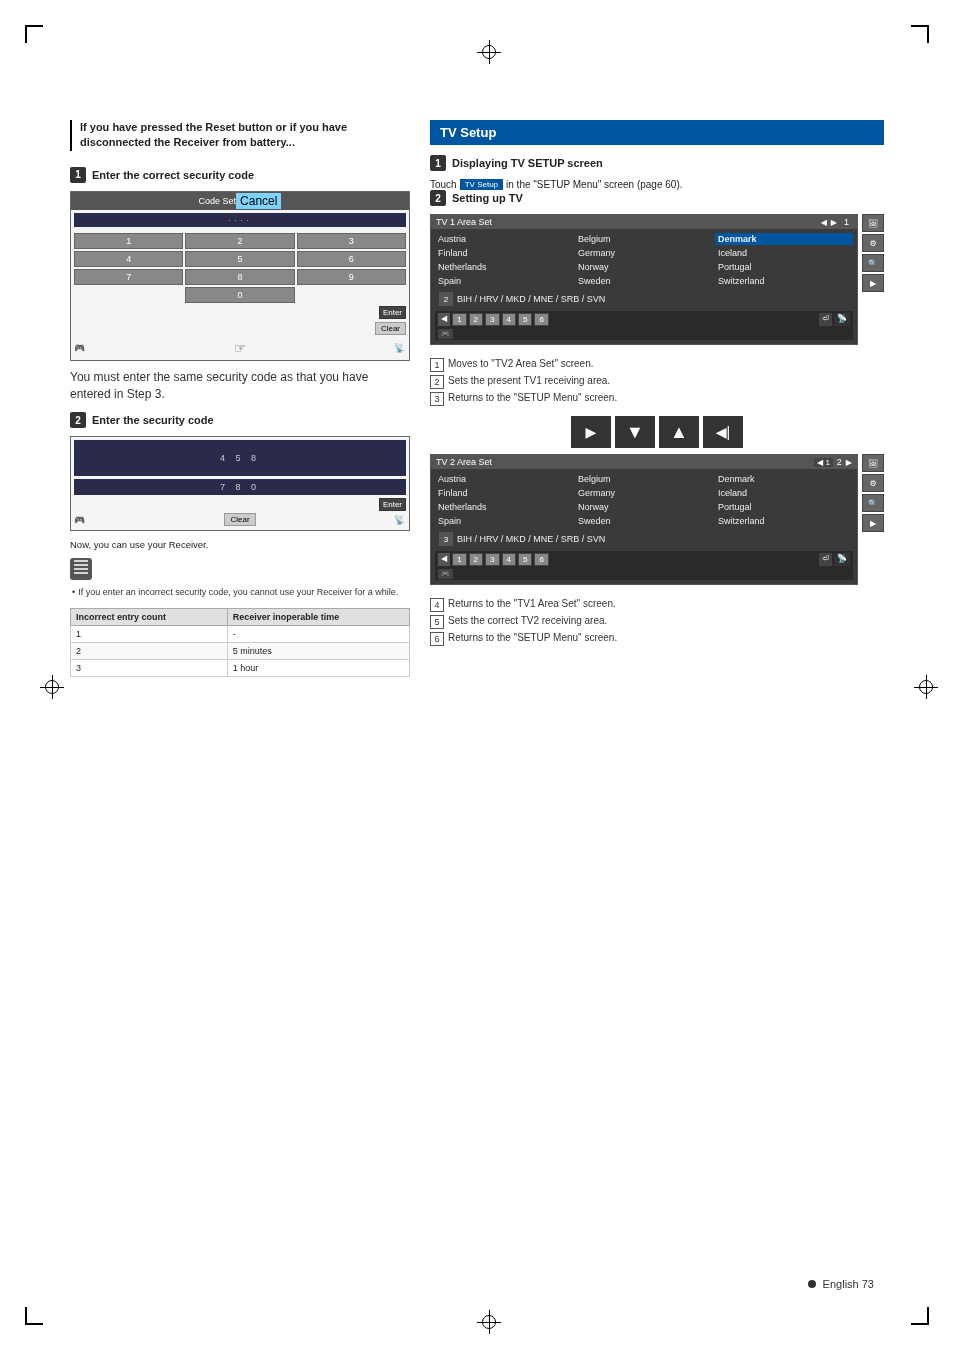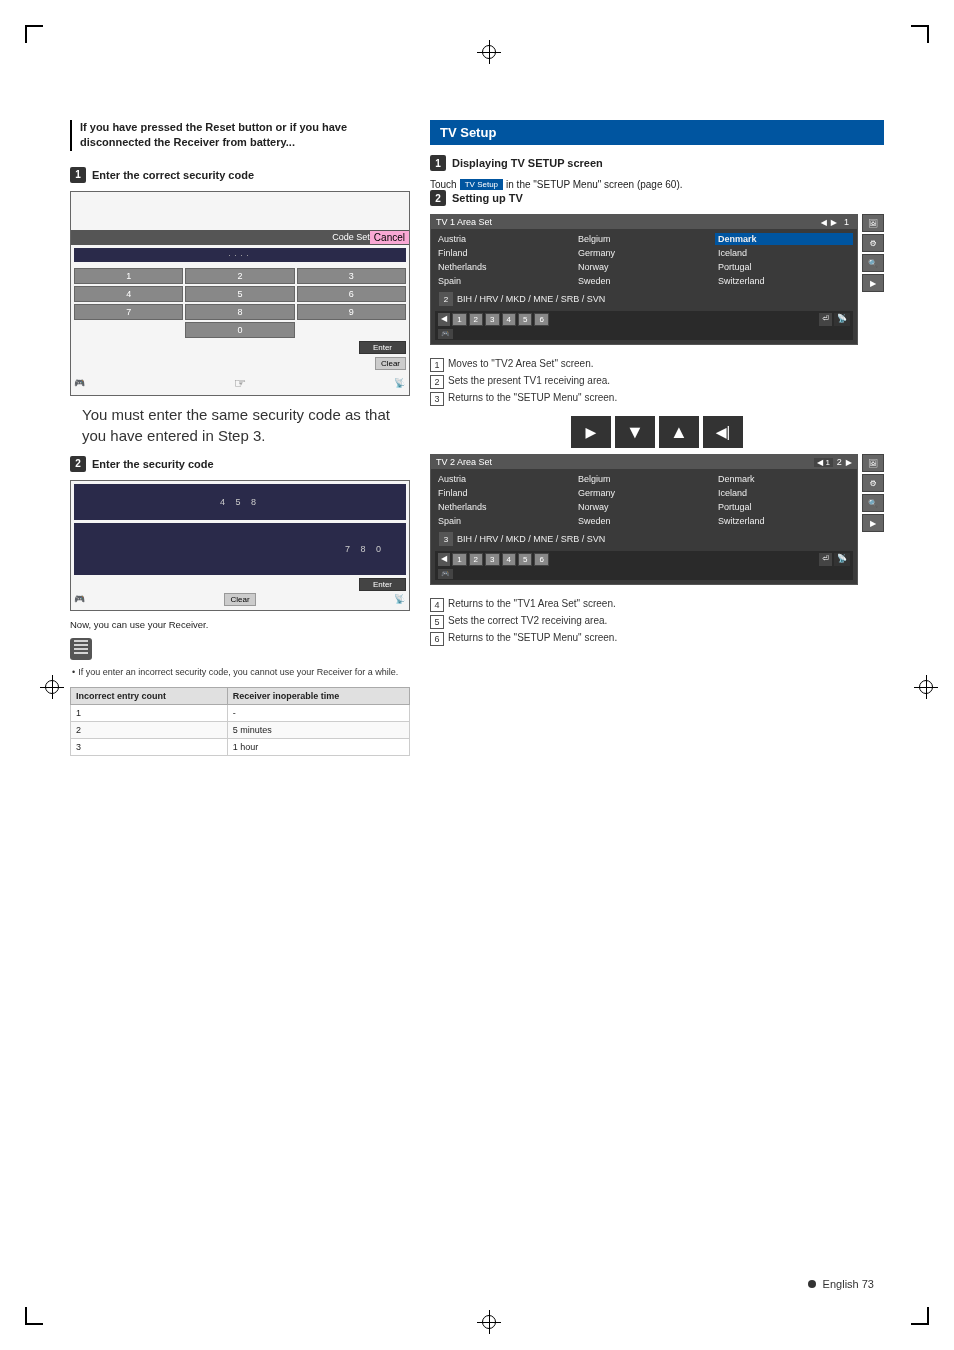--- a/index.html
+++ b/index.html
@@ -148,25 +148,24 @@
     
     .code-set-panel {
       border: 1px solid #666;
       margin-bottom: 8px;
       background: #f5f5f5;
     }
     .code-set-header {
       background: #555;
       color: #fff;
       font-size: 9px;
-      padding: 1px 0;
-      display: flex;
-      justify-content: flex-end;
-      align-items: center;
-      margin-top: 38px;
+      padding: 1px 14px;
+      display: flex;
+      justify-content: center;
+      align-items: center;
     }
     .code-set-display {
       background: #2a2a4a;
       color: #aaa;
       font-size: 9px;
       text-align: center;
       padding: 2px;
       letter-spacing: 3px;
       margin: 3px;
     }
@@ -189,33 +188,32 @@
       display: flex;
       justify-content: flex-end;
       gap: 3px;
       padding: 0 3px 3px;
     }
     .panel-btn {
       background: #444;
       color: #fff;
       border: 1px solid #333;
       font-size: 8px;
-      padding: 1px 13px;
+      padding: 1px 3px;
       cursor: pointer;
     }
     .code-set-inner {
       position: relative;
     }
 
     .instruction-text {
-      font-size: 15px;
+      font-size: 12px;
       line-height: 1.4;
       margin-bottom: 10px;
       color: #333;
-      margin-left: 12px;
     }
 
     
     .security-panel {
       border: 1px solid #666;
       margin-bottom: 8px;
       background: #f5f5f5;
     }
 
     
@@ -465,21 +463,21 @@
 
     <div class="step-header">
       <span class="step-num">1</span>
       <span class="step-title">Enter the correct security code</span>
     </div>
 
     <div class="code-set-panel">
       <div class="code-set-inner">
         <div class="code-set-header">
           <span>Code Set</span>
-          <span style="background:#f9a8d4;color:#000;font-size:10px;padding:1px 4px;cursor:pointer;">Cancel</span>
+          <span style="background:#7dd3fc;color:#000;font-size:12px;padding:1px 4px;cursor:pointer;">Cancel</span>
         </div>
         <div class="code-set-display">····</div>
         <div class="keypad">
           <div class="key-btn">1</div>
           <div class="key-btn">2</div>
           <div class="key-btn">3</div>
           <div class="key-btn">4</div>
           <div class="key-btn">5</div>
           <div class="key-btn">6</div>
           <div class="key-btn">7</div>
@@ -503,21 +501,21 @@
 
     <div class="instruction-text">You must enter the same security code as that you have entered in Step 3.</div>
 
     <div class="step-header">
       <span class="step-num">2</span>
       <span class="step-title">Enter the security code</span>
     </div>
 
     <div class="security-panel">
       <div style="background:#2a2a4a;color:#ccc;font-size:9px;text-align:center;padding:13px;margin:3px;letter-spacing:4px;">4  5  8</div>
-      <div style="background:#2a2a4a;color:#ccc;font-size:9px;text-align:right;padding:21px;margin:3px 3px 0;letter-spacing:4px;">7  8  0</div>
+      <div style="background:#2a2a4a;color:#ccc;font-size:9px;text-align:center;padding:3px;margin:3px 3px 0;letter-spacing:4px;">7  8  0</div>
       <div style="display:flex;justify-content:flex-end;padding:3px 3px 0;">
         <div class="panel-btn">Enter</div>
       </div>
       <div style="display:flex;justify-content:space-between;align-items:center;padding:2px 3px 4px;font-size:9px;color:#555;">
         <span>🎮</span>
         <span style="display:flex;justify-content:flex-end;">
           <div style="background:#ccc;color:#000;border:1px solid #999;font-size:8px;padding:1px 5px;cursor:pointer;">Clear</div>
         </span>
         <span>📡</span>
       </div>

